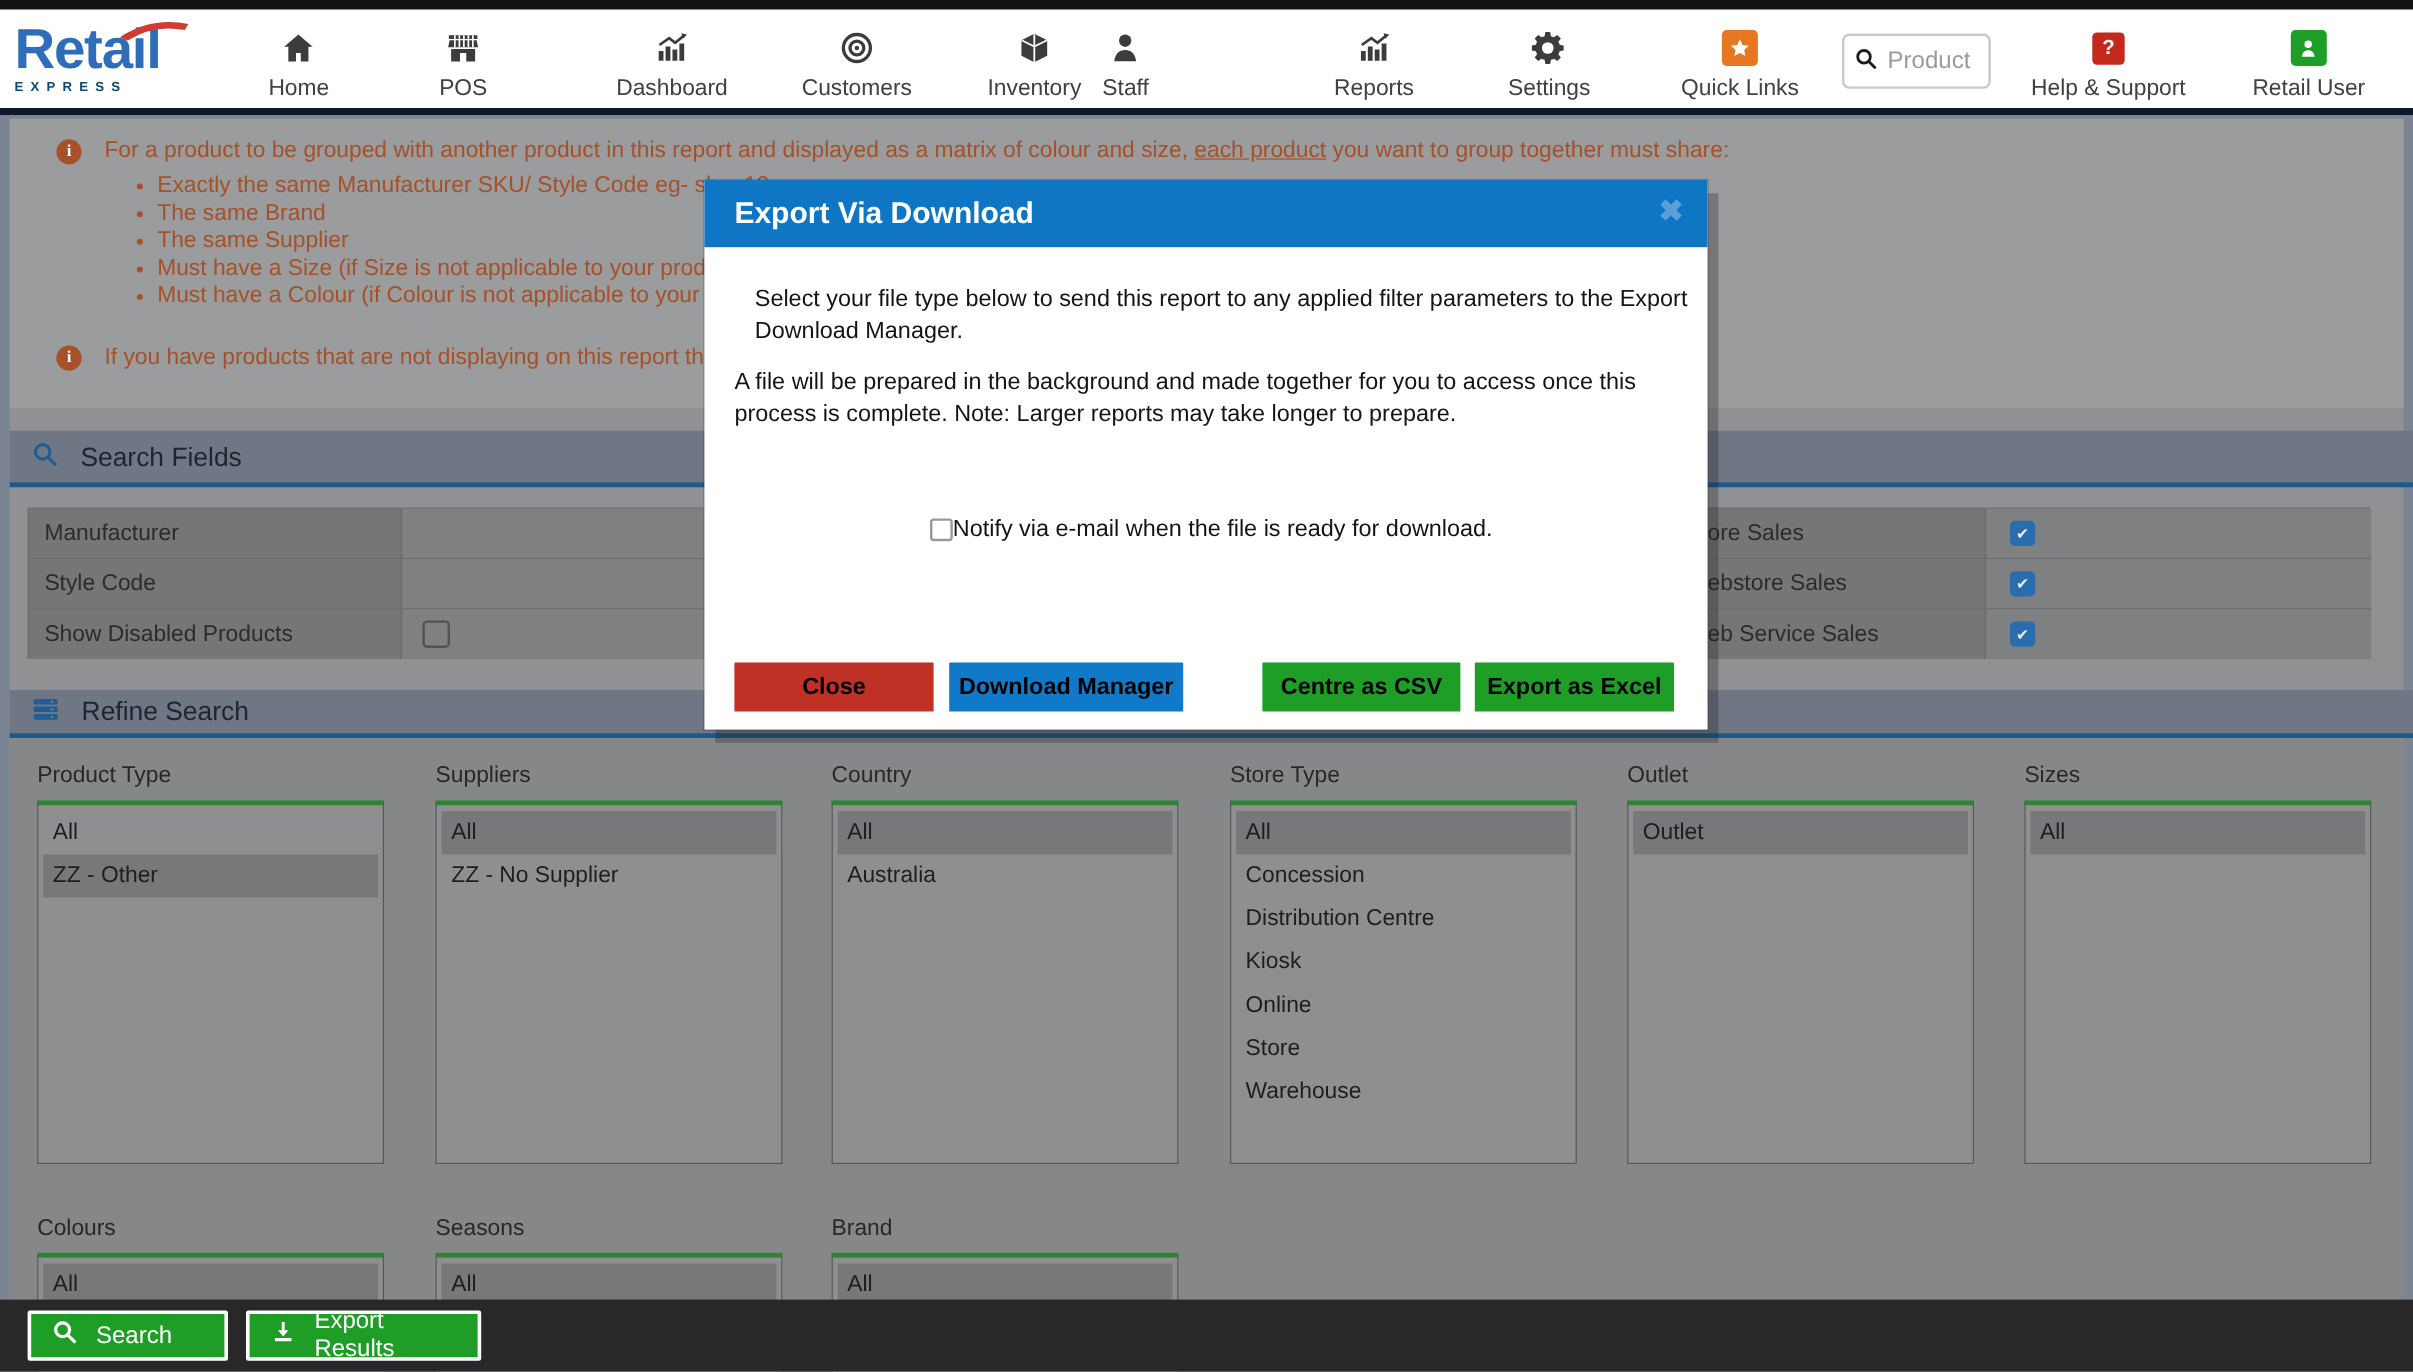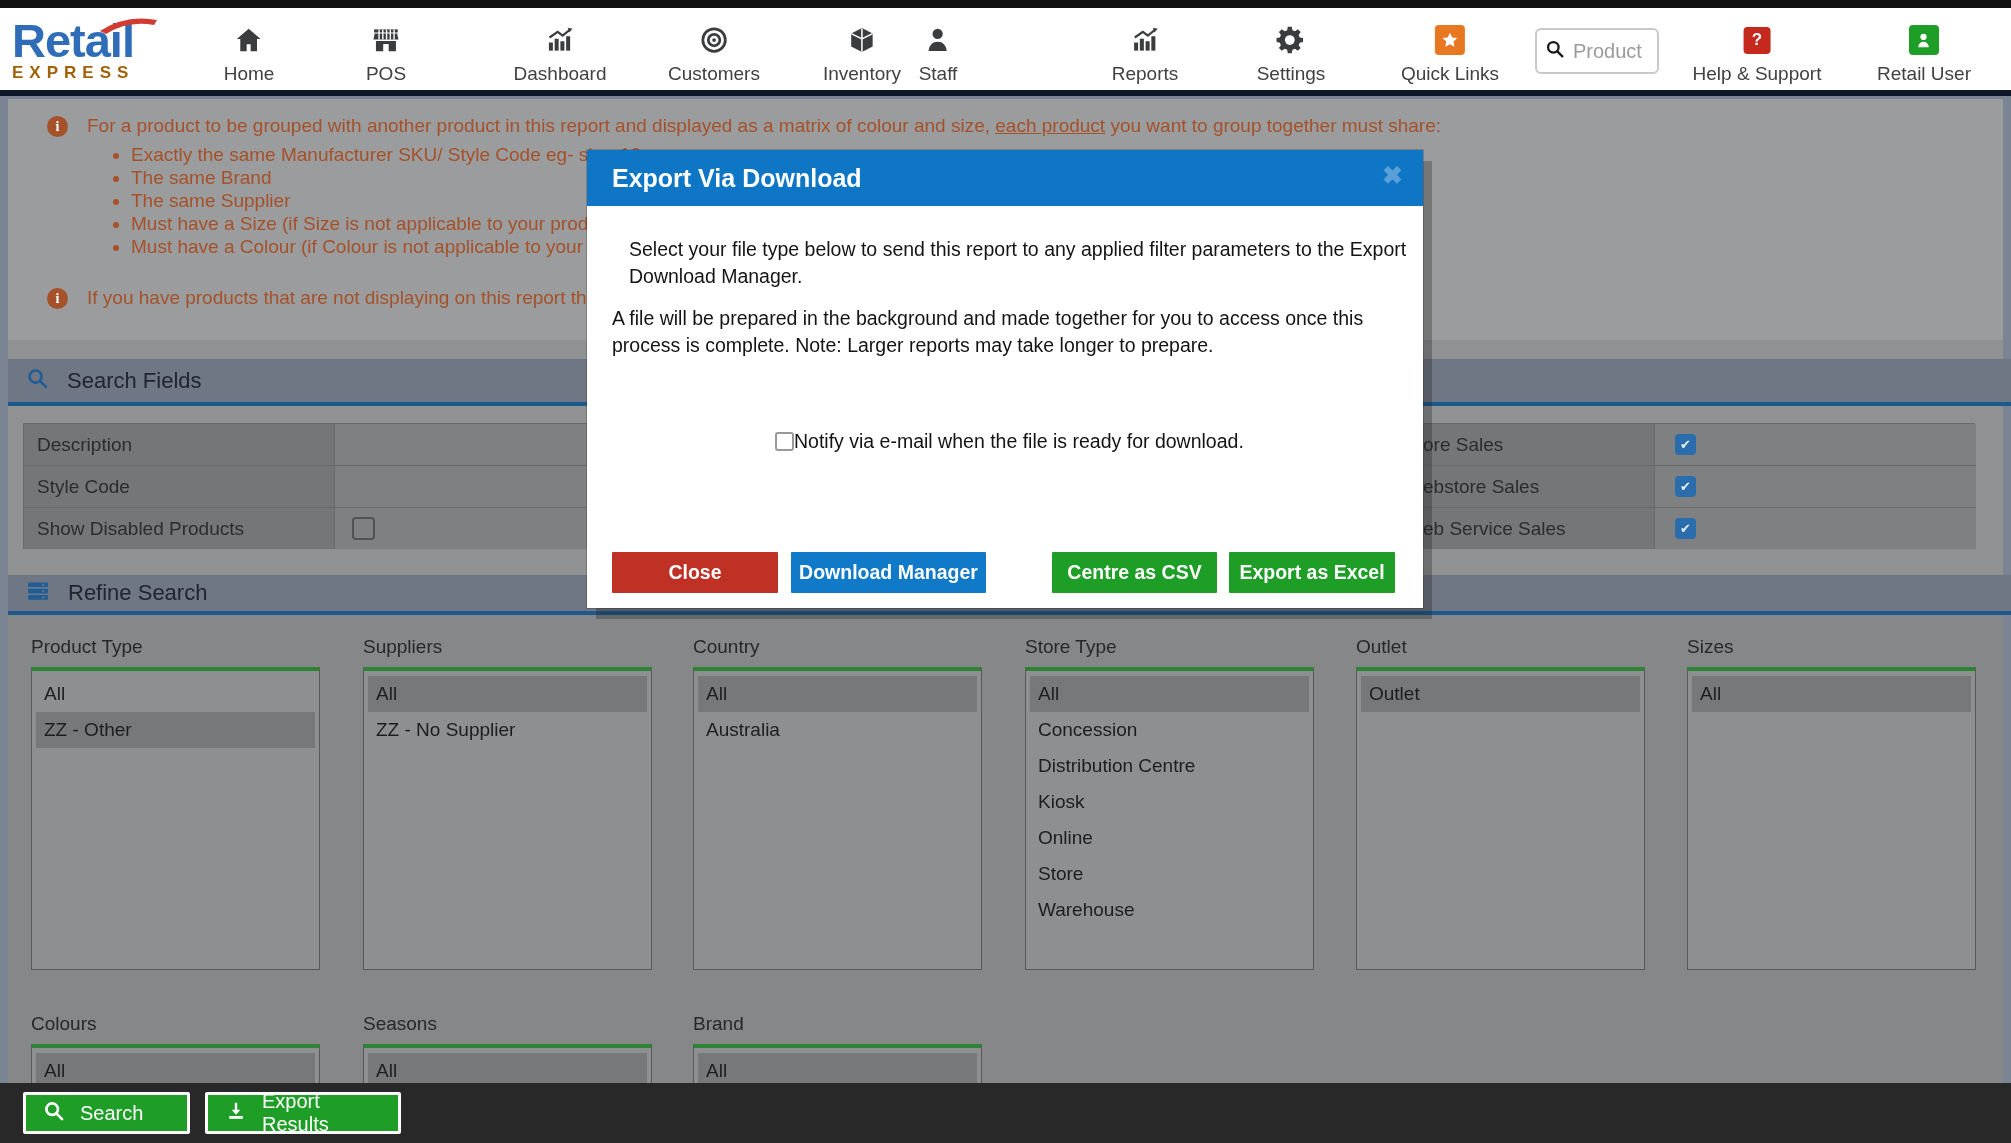--- a/index.html
+++ b/index.html
@@ -5,21 +5,21 @@
   html,body{margin:0;padding:0;background:#555;}
   #app{position:relative;width:2011px;height:1143px;background:#7b8492;
        font-family:"Liberation Sans",sans-serif;overflow:hidden;}
 
   
   .topstrip{position:absolute;left:0;top:0;width:2011px;height:8px;background:#111;}
   .nav{position:absolute;left:0;top:8px;width:2011px;height:88px;background:#fff;
        border-bottom:6px solid #0f172a;box-sizing:border-box;z-index:20;}
   .logo{position:absolute;left:12px;top:12px;width:170px;}
   .logo-r{font-size:47px;font-weight:bold;color:#2f6db8;line-height:42px;letter-spacing:-1px;}
-  .logo-e{font-size:17px;font-weight:bold;color:#a16207;letter-spacing:6px;line-height:22px;}
+  .logo-e{font-size:11px;font-weight:bold;color:#0c4a6e;letter-spacing:6px;line-height:22px;}
   .swoosh{position:absolute;left:86px;top:-6px;}
   .nitem{position:absolute;top:16px;transform:translateX(-50%);display:flex;flex-direction:column;
          align-items:center;gap:7px;cursor:pointer;}
   .nicon{height:32px;display:flex;align-items:center;justify-content:center;color:#3b3c3e;}
   .nicon svg{display:block;}
   .nlabel{font-size:19px;color:#404142;white-space:nowrap;}
   .badge{width:30px;height:30px;border-radius:4px;display:flex;align-items:center;justify-content:center;
          color:#fff;font-weight:bold;}
   .navsearch{position:absolute;left:1535px;top:20px;width:124px;height:46px;border:2px solid #c9c9c9;
              border-radius:6px;box-sizing:border-box;display:flex;align-items:center;gap:6px;padding:0 8px;}
@@ -78,21 +78,21 @@
   
   .modal{position:absolute;left:587px;top:150px;width:836px;height:458px;background:#fff;z-index:100;
          box-shadow:9px 11px 0 rgba(30,30,30,.30), 0 0 0 1px rgba(0,0,0,.18);}
   .mhead{position:absolute;left:0;top:0;width:100%;height:56px;background:#0e76c4;box-sizing:border-box;}
   .mtitle{font-size:25px;font-weight:bold;color:#fff;line-height:56px;padding-left:25px;}
   .mclose{position:absolute;right:20px;top:11px;font-size:25px;font-weight:bold;color:#5b9fd9;cursor:pointer;}
   .mp{position:absolute;left:25px;width:815px;font-size:19.5px;color:#141414;line-height:26.5px;margin:0;}
   .mrow{position:absolute;left:188px;top:280px;display:flex;align-items:center;
         font-size:19.5px;color:#141414;}
   .mcb{width:19px;height:19px;border:2px solid #999;border-radius:3px;box-sizing:border-box;cursor:pointer;}
-  .mbtn{position:absolute;top:402px;height:41px;line-height:41px;color:#ffffff;font-size:19.5px;
+  .mbtn{position:absolute;top:402px;height:41px;line-height:41px;color:#000000;font-size:19.5px;
         font-weight:bold;text-align:center;border-radius:1px;cursor:pointer;}
 </style>
 </head>
 <body>
 
 <div id="app">
 
   <div class="topstrip"></div>
 
   <div class="nav">
@@ -262,21 +262,21 @@
       <span>
         <svg width="23" height="23" viewBox="0 0 24 24" fill="none" stroke="#1e5d95" stroke-width="2.7">
             <circle cx="10" cy="10" r="6.3"></circle>
             <path d="m14.8 14.8 6 6" stroke-linecap="round"></path>
           </svg>
       </span>
       <span class="band-title">Search Fields</span>
     </div>
 
     <div class="sftable">
-      <div class="cell lab">Description</div>
+      <div class="cell lab">Manufacturer</div>
       <div class="cell val"></div>
       <div class="cell lab frag">ore Sales</div>
       <div class="cell val last">
           <span class="cb-on"></span>
         </div>
 
       <div class="cell lab">Style Code</div>
       <div class="cell val"></div>
       <div class="cell lab frag">ebstore Sales</div>
       <div class="cell val last">

